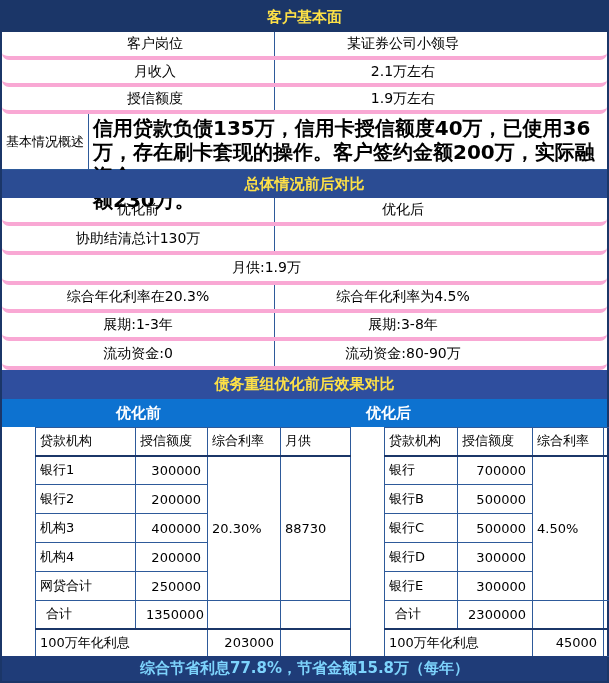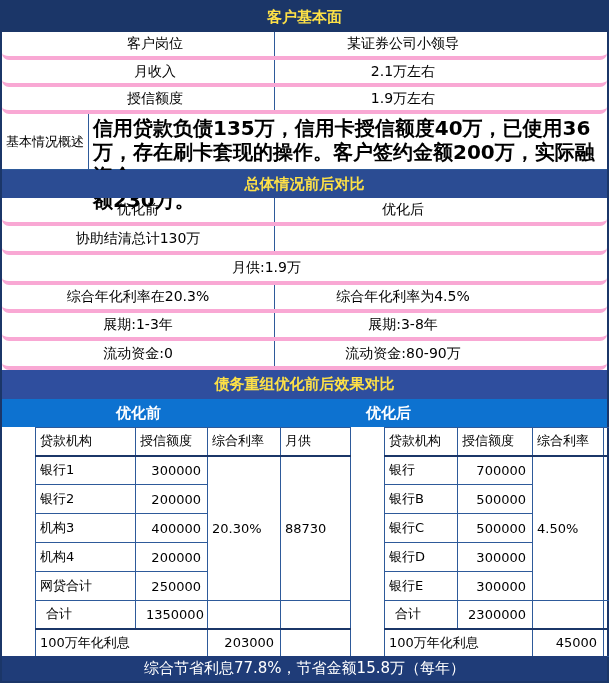--- a/index.html
+++ b/index.html
@@ -48,21 +48,21 @@
   td{ border:1px solid #2e5a9a; padding:0 4px; overflow:hidden; white-space:nowrap; }
   tr.chead td{ height:28px; border-bottom:2px solid #1b3668; }
   tr.drow td{ height:29px; }
   tr.trow td{ height:28px;padding-left:10px; }
   tr.irow td{ height:28px; border-top:2px solid #1b3668; }
   td.num{ text-align:right; padding-right:6px; }
   td.mid{ vertical-align:middle; }
   table .name{ text-align:left; }
 
   
-  .footer{ flex:1; background:#1f3c78; color:#ffffff; font-weight:normal; font-size:15px;
+  .footer{ flex:1; background:#1f3c78; color:#7dd3fc; font-weight:bold; font-size:15px;
            display:flex; align-items:center; justify-content:center; }
 </style>
 </head>
 <body>
 
 <div class="sheet">
 
   <div class="hdr h1">客户基本面</div>
 
   <div class="row2 s1" style="height:28px">

